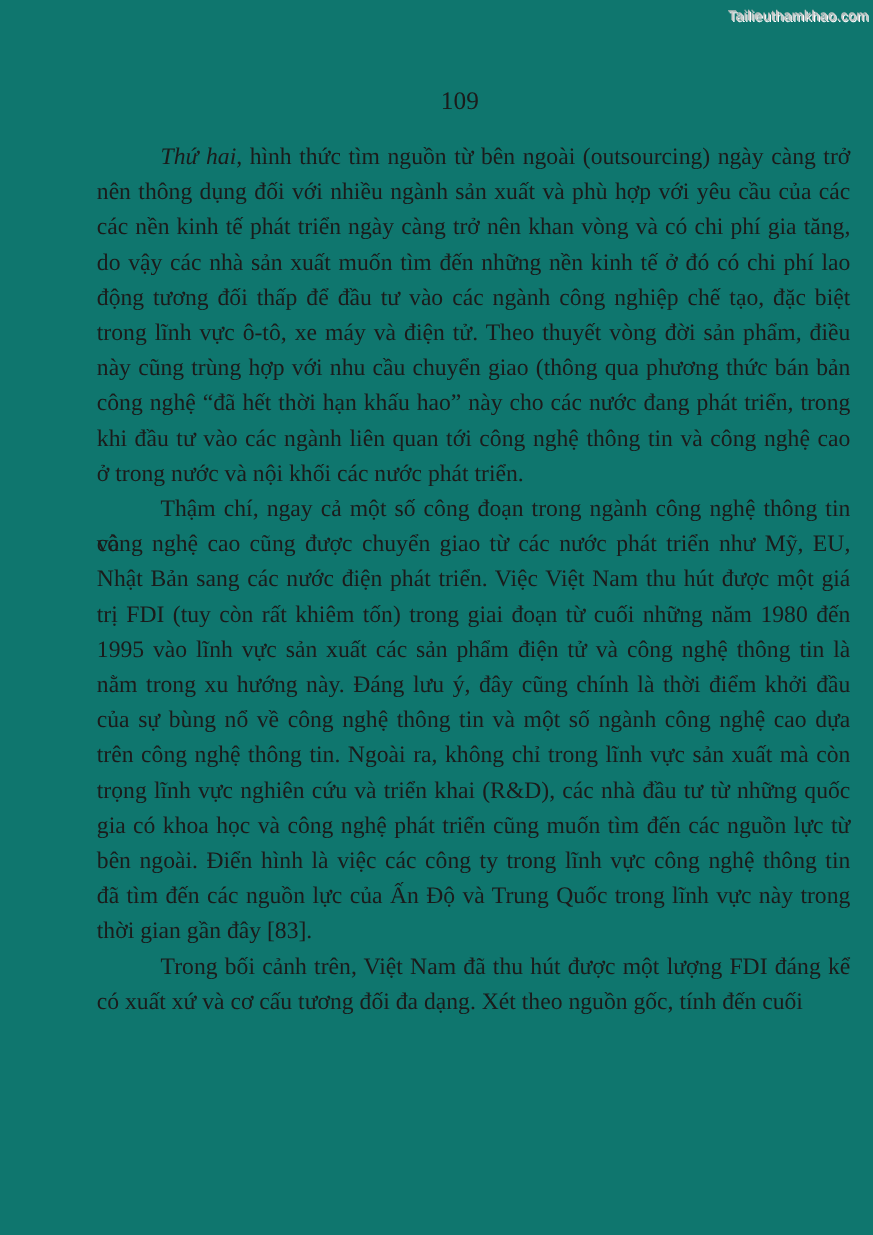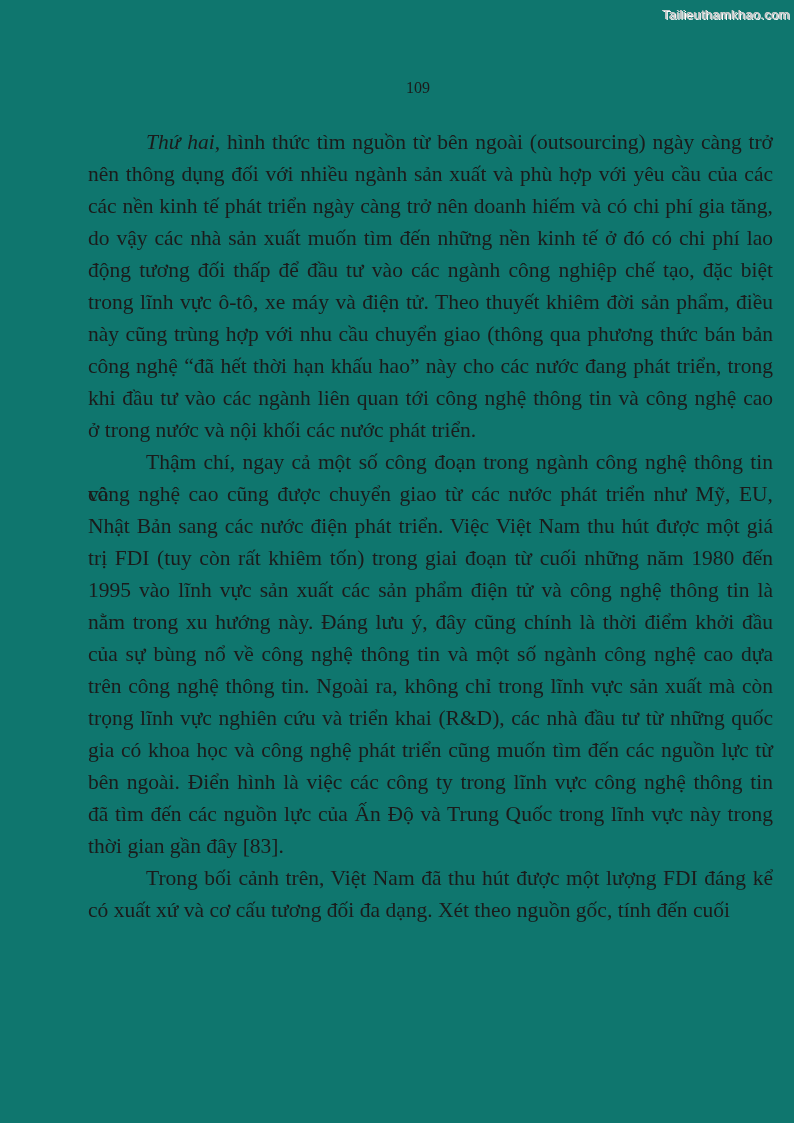--- a/index.html
+++ b/index.html
@@ -22,21 +22,21 @@
     letter-spacing: 0.3px;
     color: #cfcfcf;
     text-shadow: -0.5px -0.5px 0 #bdbdbd, 1px 1px 0 #ffffff;
   }
   .page-number {
     position: absolute;
     top: 79px;
     left: 88px;
     width: 660px;
     text-align: center;
-    font-size: 16px;
+    font-size: 23px;
   }
   .body-text {
     position: absolute;
     top: 126px;
     left: 88px;
     width: 685px;
     font-size: 21.5px;
     line-height: 32px;
   }
   .paragraph { margin: 0; }
@@ -55,24 +55,24 @@
 
 <div class="page">
   <div class="watermark">Tailieuthamkhao.com</div>
 
   <div class="page-number">109</div>
 
   <div class="body-text">
       <div class="paragraph">
         <div class="line first"><i>Thứ hai</i>, hình thức tìm nguồn từ bên ngoài (outsourcing) ngày càng trở</div>
         <div class="line">nên thông dụng đối với nhiều ngành sản xuất và phù hợp với yêu cầu của các</div>
-        <div class="line">các nền kinh tế phát triển ngày càng trở nên doanh hiếm và có chi phí gia tăng,</div>
+        <div class="line">các nền kinh tế phát triển ngày càng trở nên khan vòng và có chi phí gia tăng,</div>
         <div class="line">do vậy các nhà sản xuất muốn tìm đến những nền kinh tế ở đó có chi phí lao</div>
         <div class="line">động tương đối thấp để đầu tư vào các ngành công nghiệp chế tạo, đặc biệt</div>
-        <div class="line">trong lĩnh vực ô-tô, xe máy và điện tử. Theo thuyết khiêm đời sản phẩm, điều</div>
+        <div class="line">trong lĩnh vực ô-tô, xe máy và điện tử. Theo thuyết vòng đời sản phẩm, điều</div>
         <div class="line">này cũng trùng hợp với nhu cầu chuyển giao (thông qua phương thức bán bản</div>
         <div class="line">công nghệ “đã hết thời hạn khấu hao” này cho các nước đang phát triển, trong</div>
         <div class="line">khi đầu tư vào các ngành liên quan tới công nghệ thông tin và công nghệ cao</div>
         <div class="line last">ở trong nước và nội khối các nước phát triển.</div>
       </div>
       <div class="paragraph">
         <div class="line first">Thậm chí, ngay cả một số công đoạn trong ngành công nghệ thông tin và</div>
         <div class="line">công nghệ cao cũng được chuyển giao từ các nước phát triển như Mỹ, EU,</div>
         <div class="line">Nhật Bản sang các nước điện phát triển. Việc Việt Nam thu hút được một giá</div>
         <div class="line">trị FDI (tuy còn rất khiêm tốn) trong giai đoạn từ cuối những năm 1980 đến</div>

